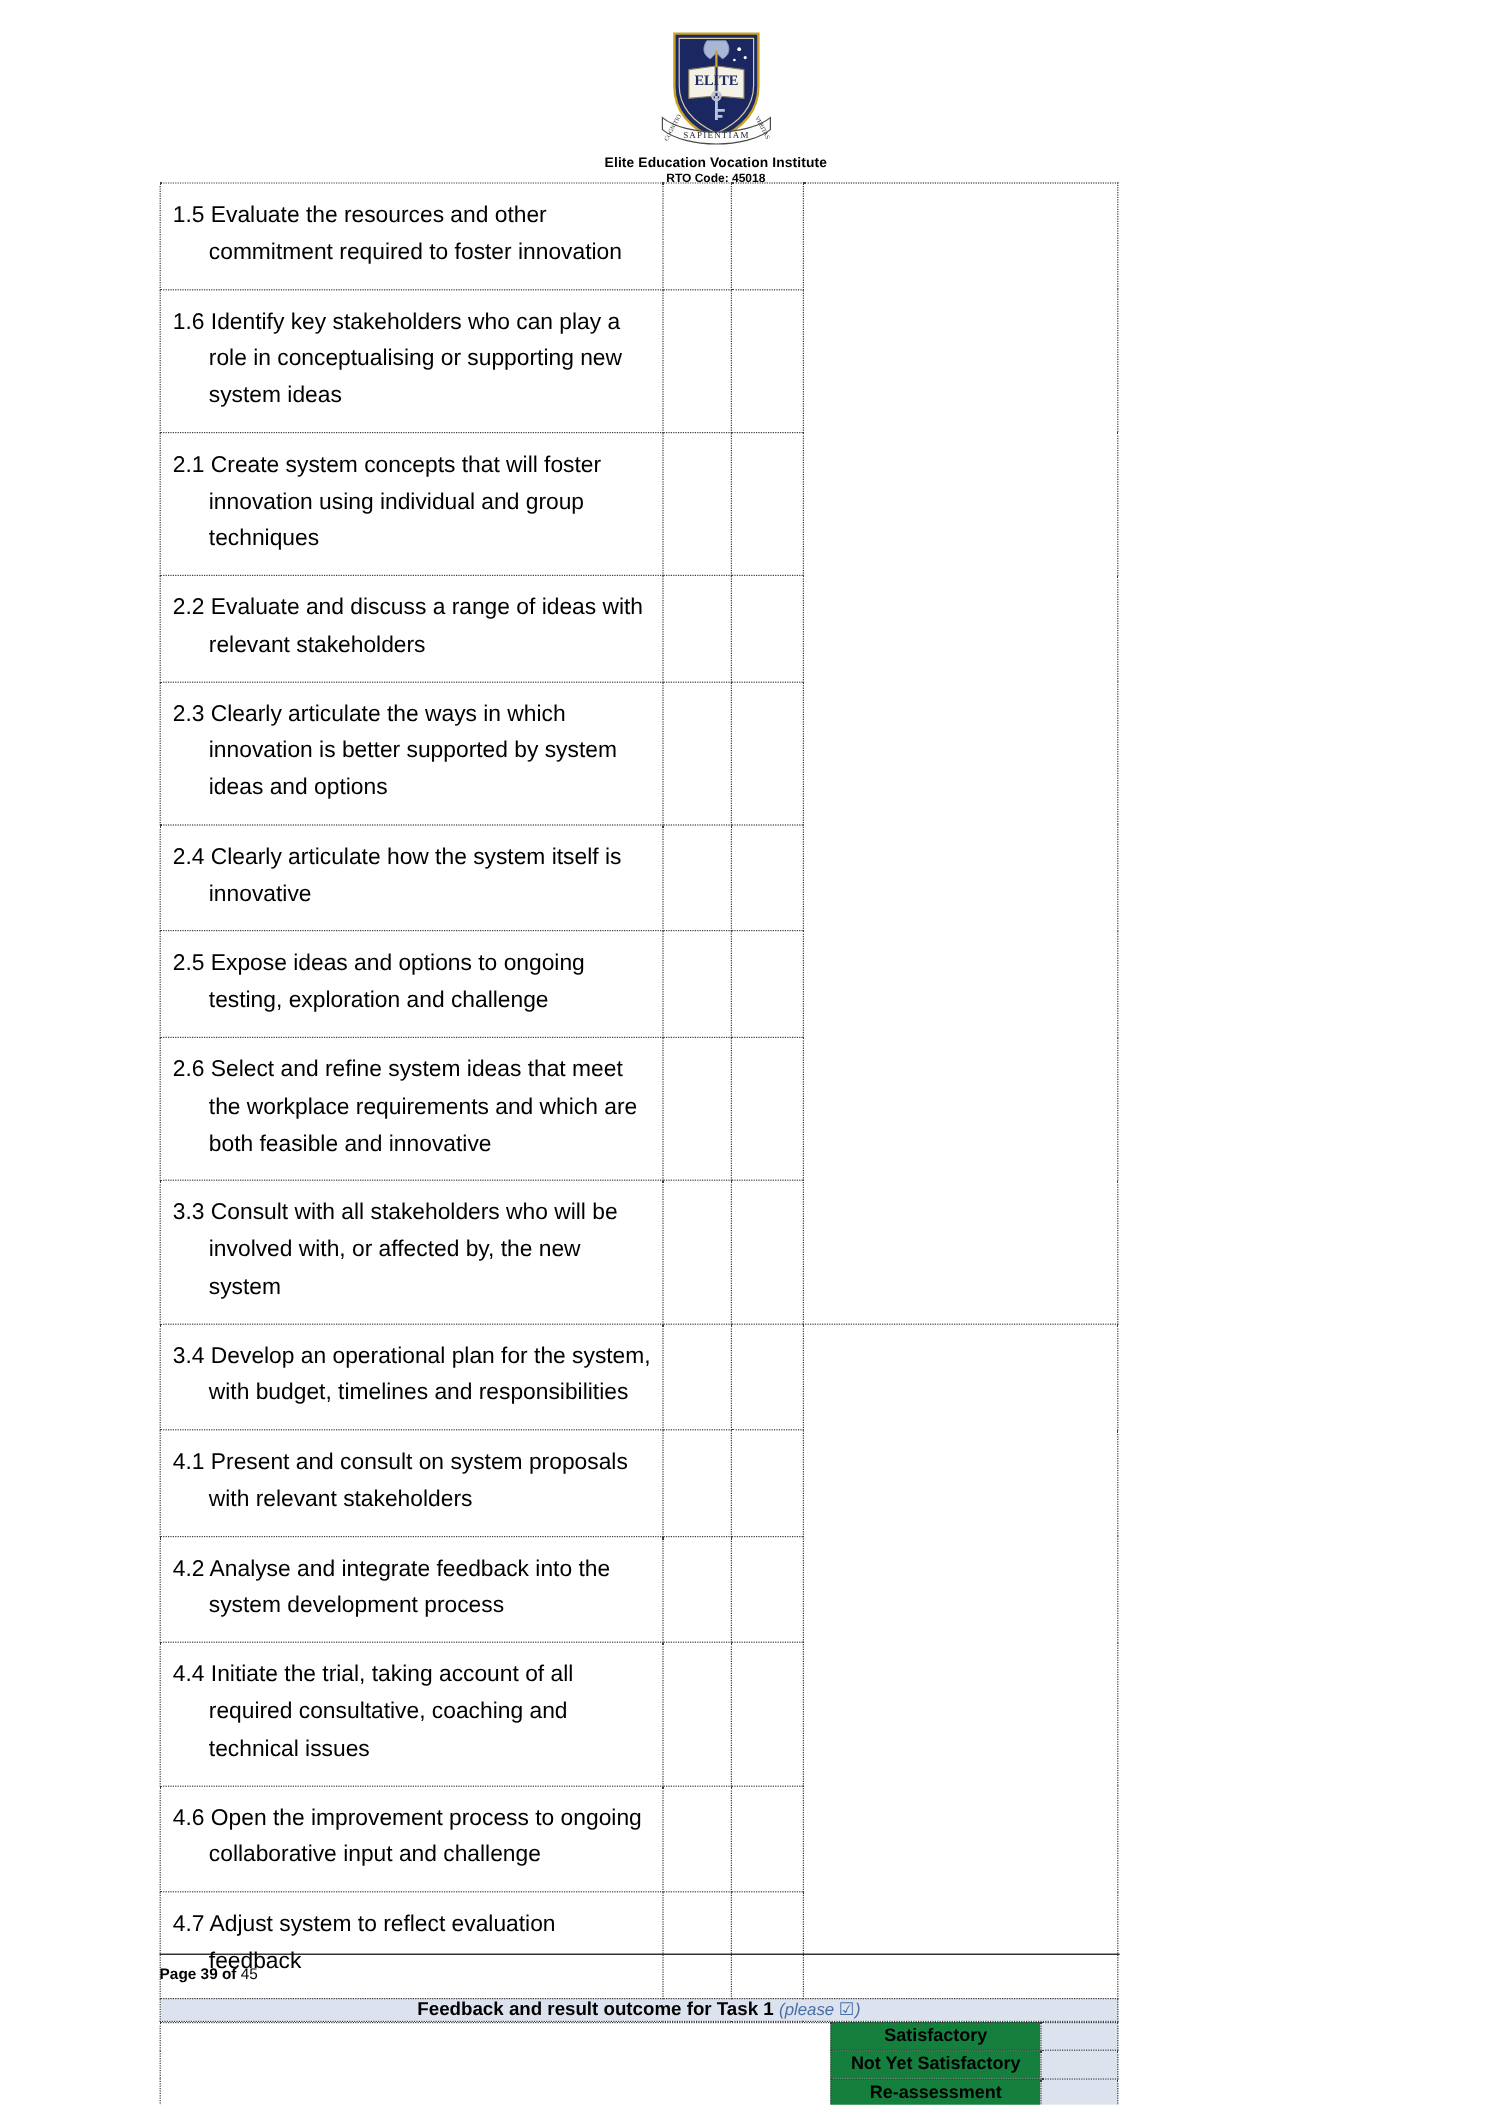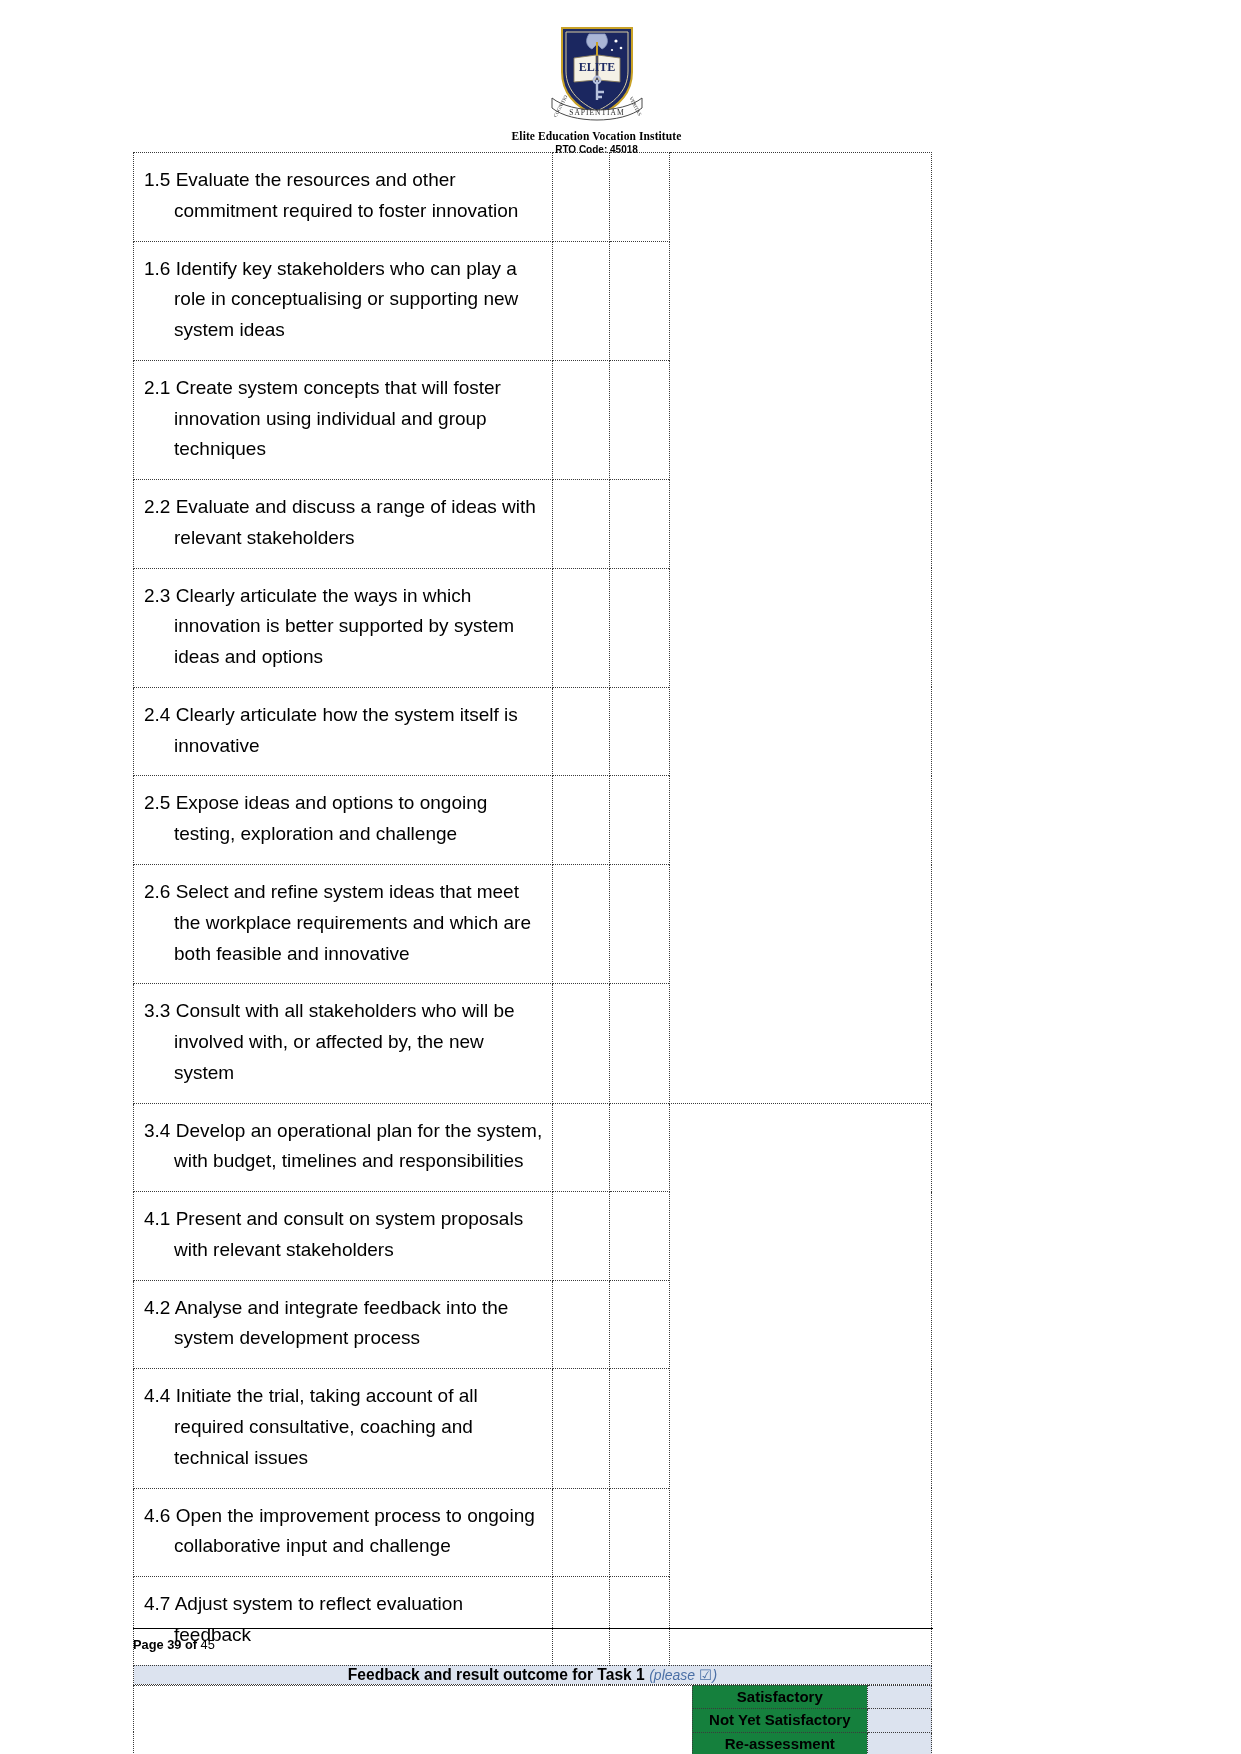--- a/index.html
+++ b/index.html
@@ -31,21 +31,20 @@
     margin: 0 auto;
     width: 110px;
     height: 112px;
   }
   .org-name {
     font-size: 11.5px;
     font-weight: bold;
     letter-spacing: 0.1px;
     margin-top: 3px;
     line-height: 1.25;
-    font-family: Liberation Serif, serif;
   }
   .rto-code {
     font-size: 10px;
     font-weight: bold;
     line-height: 1.25;
     margin-top: 1px;
   }
 
   
   .sheet {

